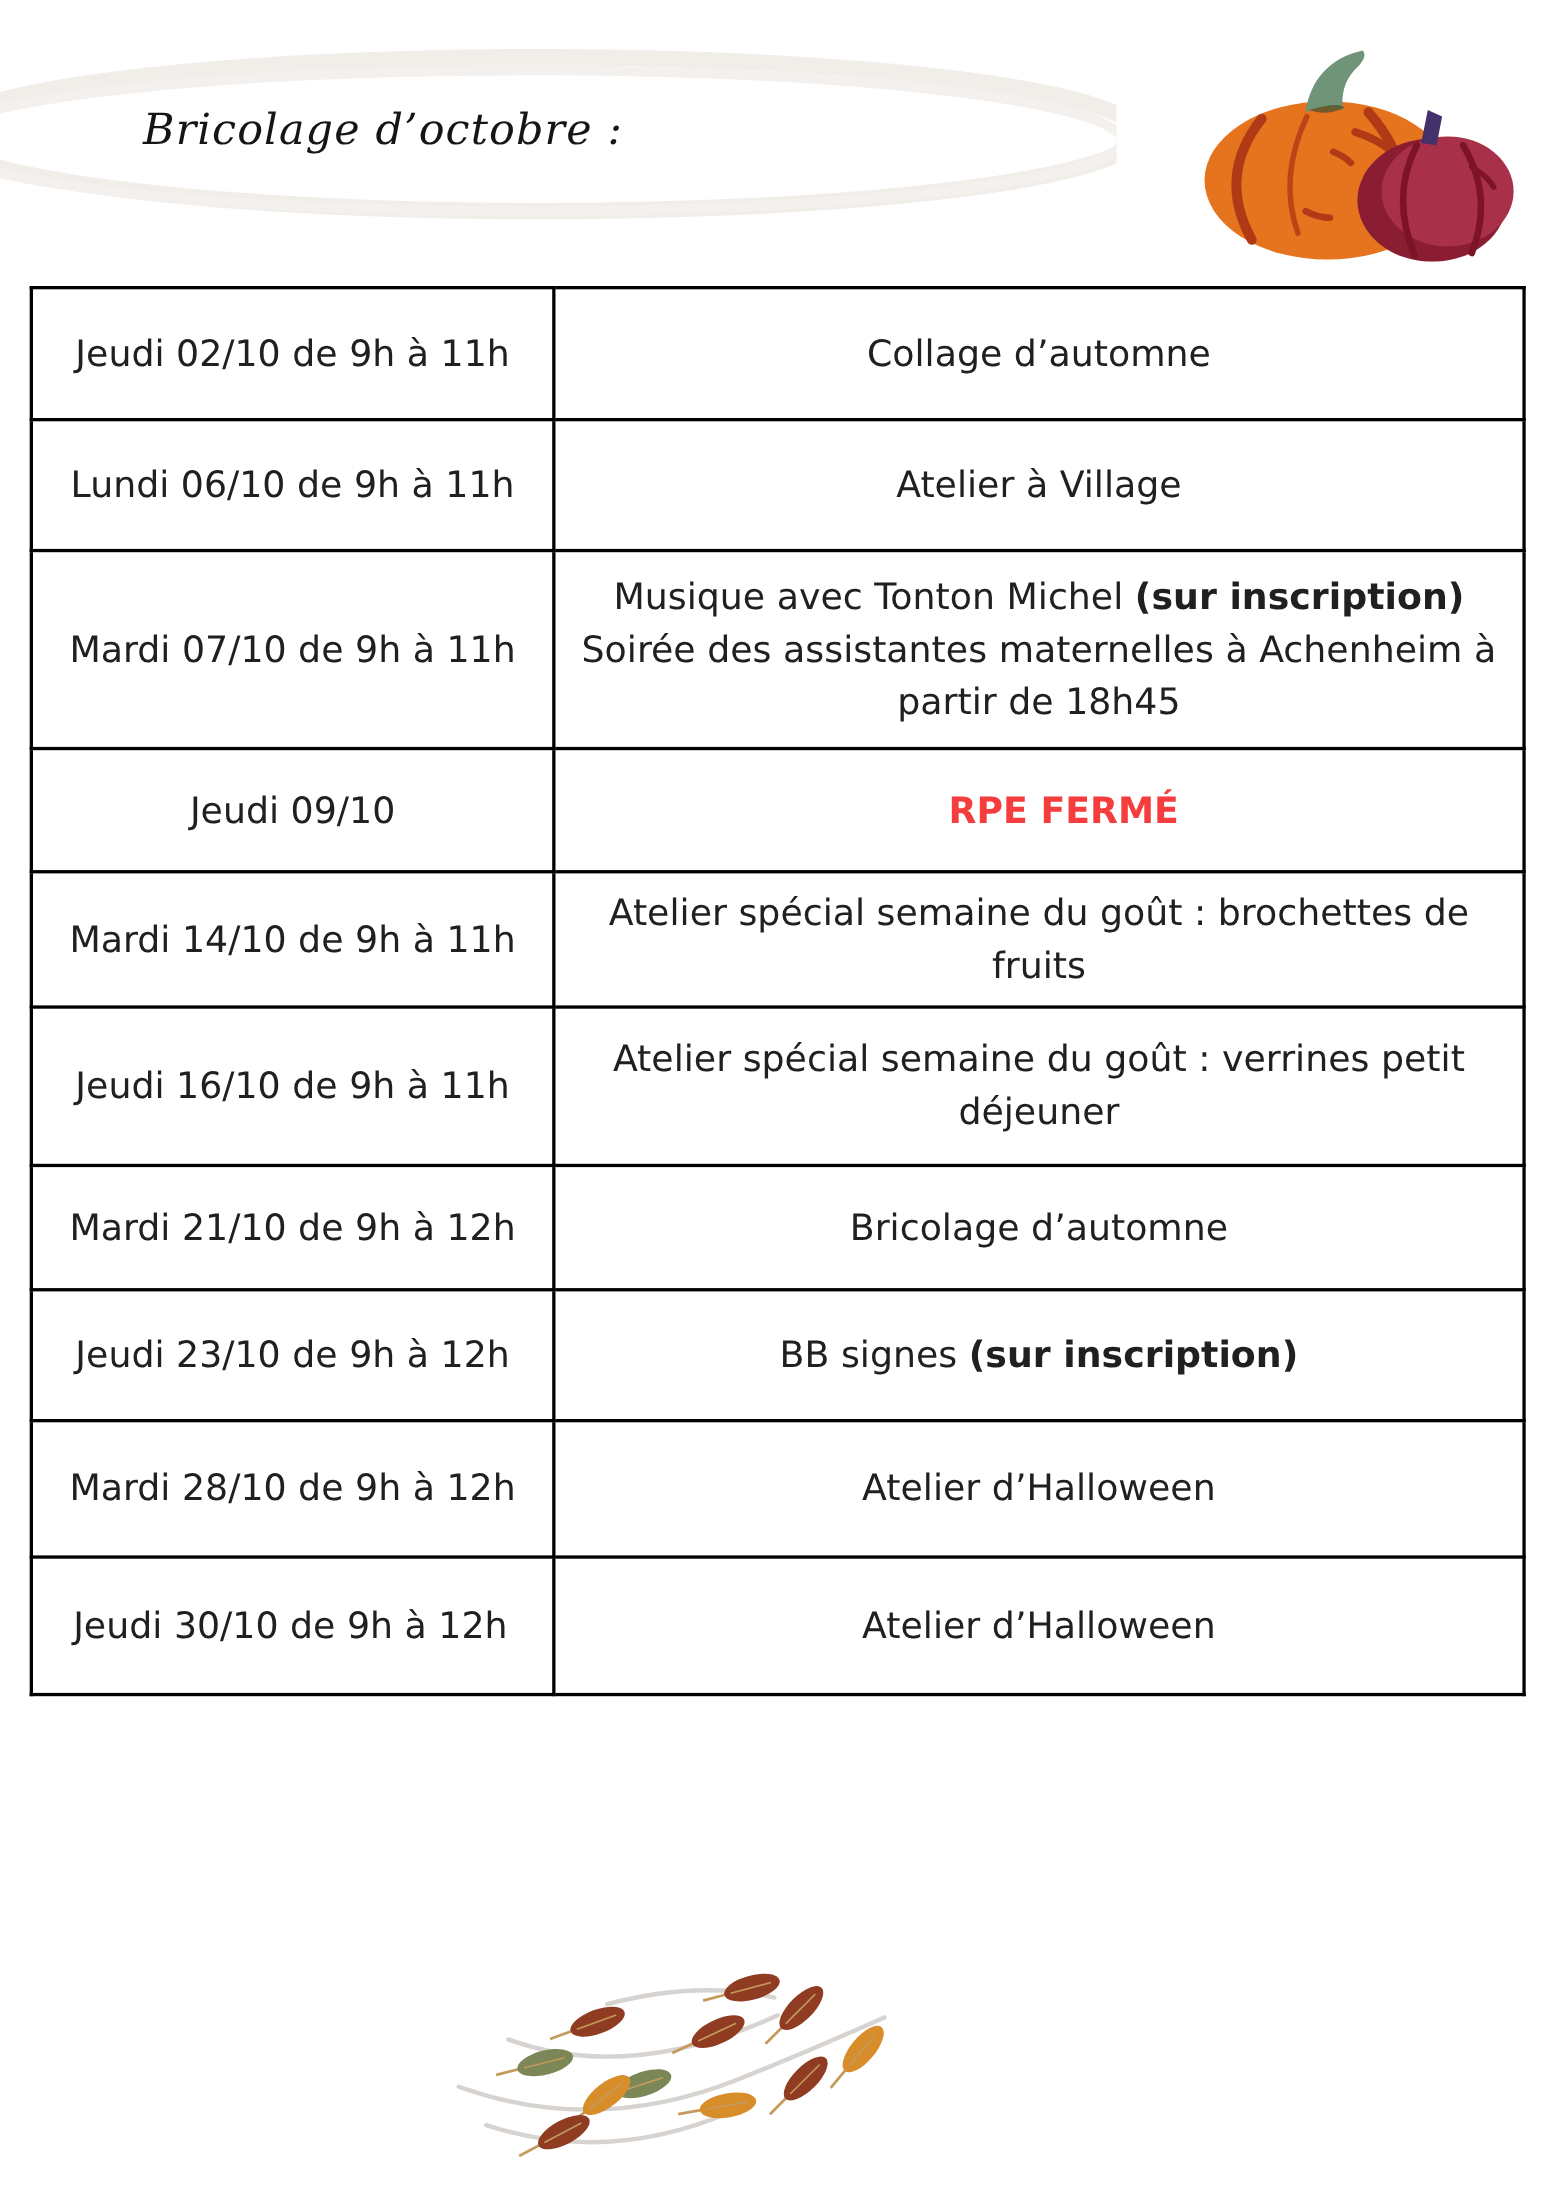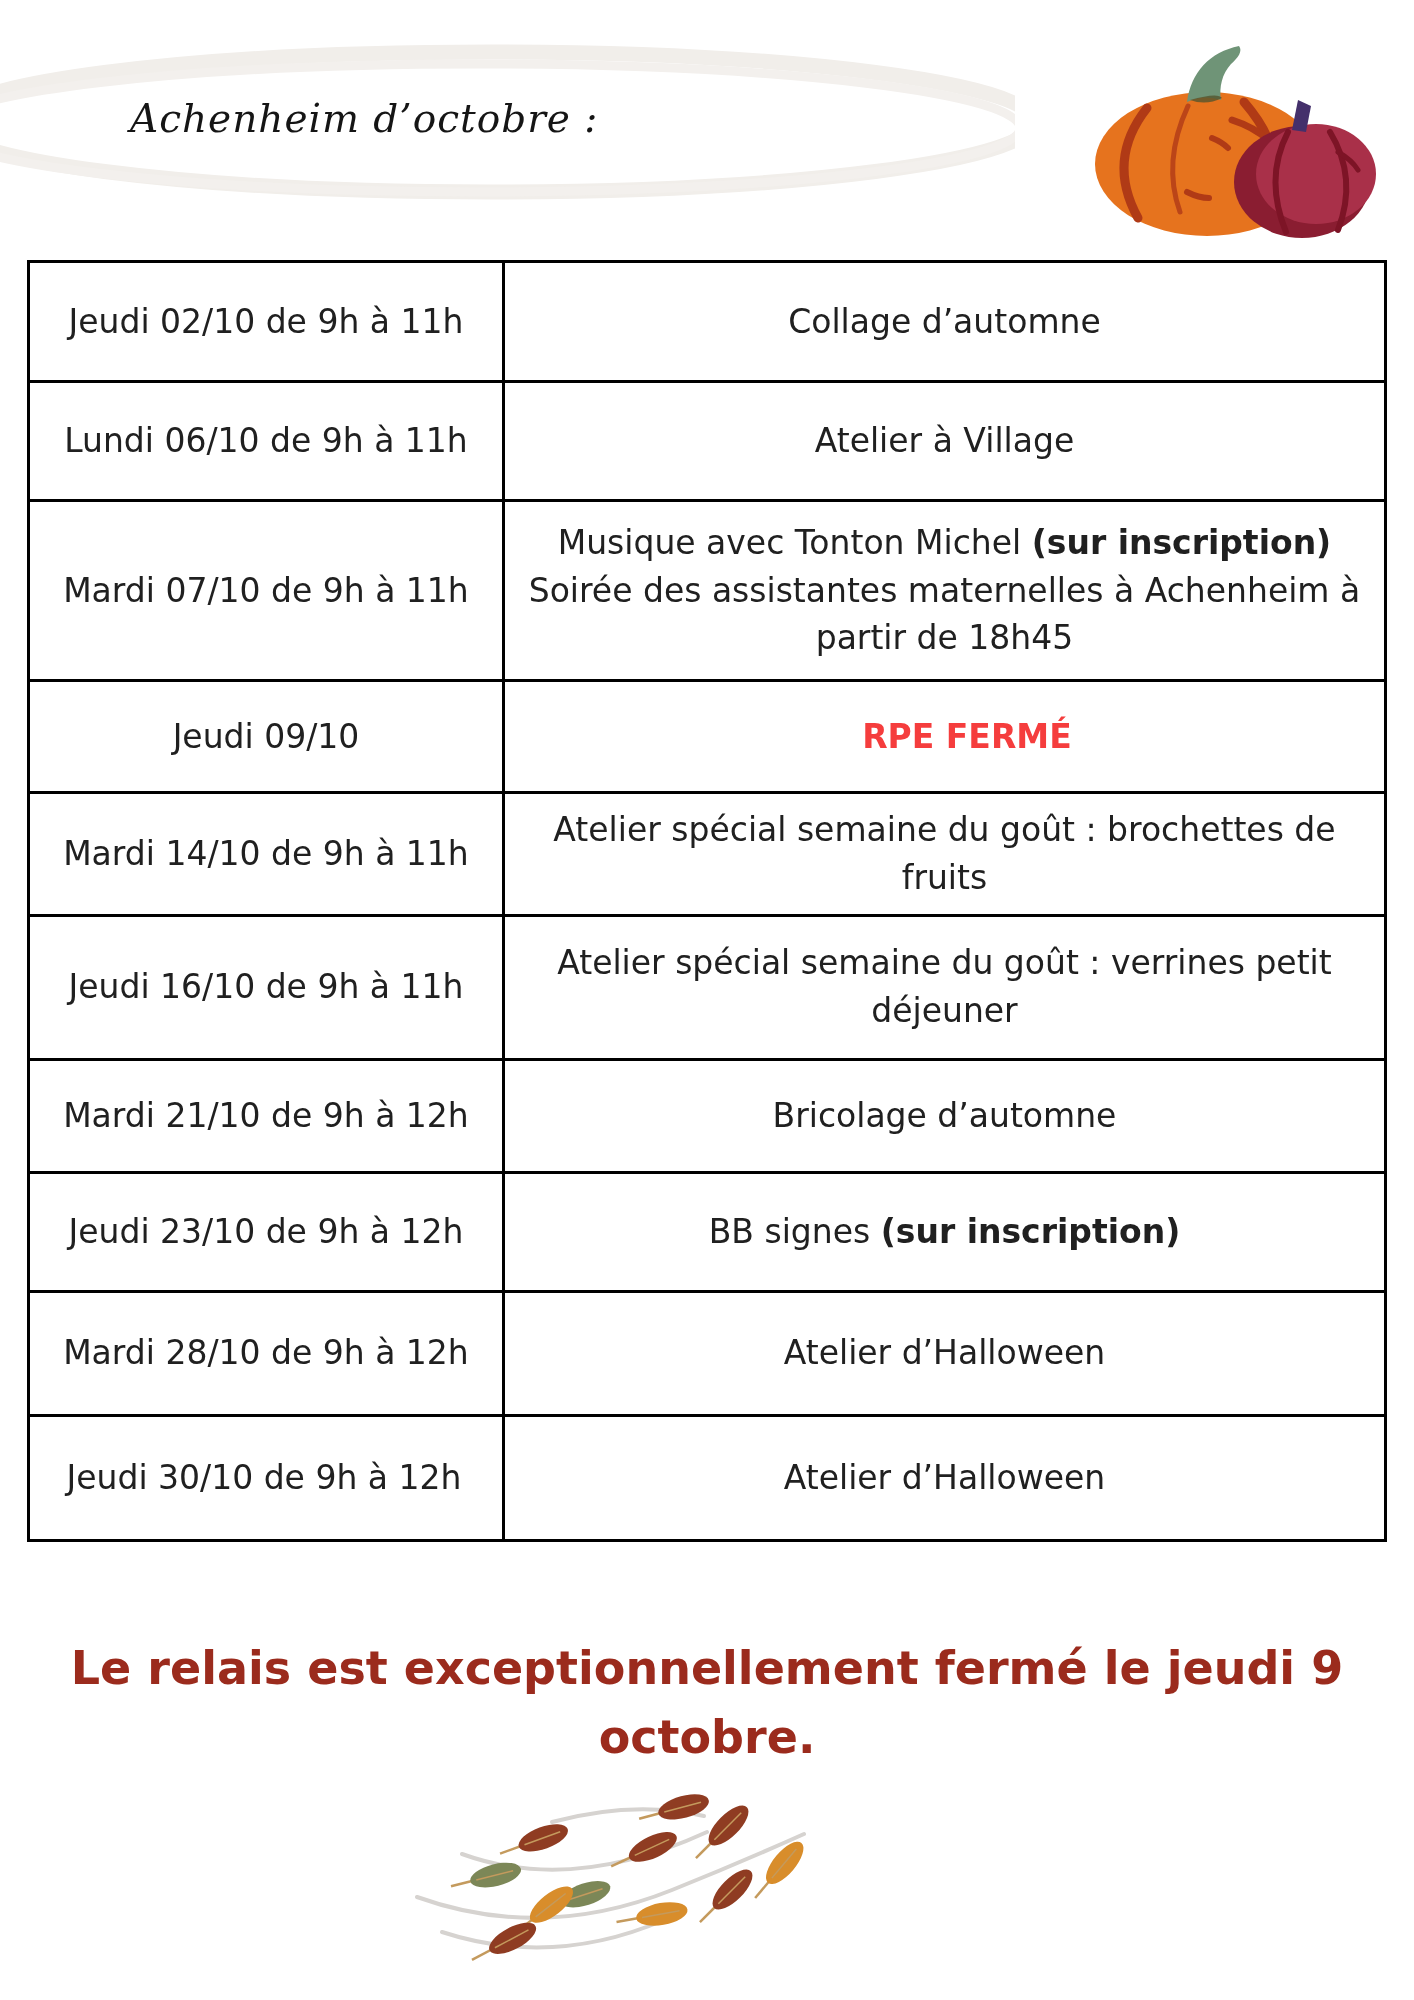--- a/index.html
+++ b/index.html
@@ -58,21 +58,21 @@
 </head>
 <body>
 
 <div class="page">
 
   <svg class="swoosh-svg" width="1110" height="170" viewBox="0 0 1110 170" aria-hidden="true">
     <ellipse cx="585" cy="82" rx="545" ry="70" fill="none" stroke="#f1eeea" stroke-width="15"></ellipse>
     <ellipse cx="575" cy="88" rx="540" ry="64" fill="none" stroke="#f3f0ed" stroke-width="9"></ellipse>
   </svg>
 
-  <h1 class="page-title">Achenheim d’octobre :</h1>
+  <h1 class="page-title">Bricolage d’octobre :</h1>
 
   <svg class="pumpkins-svg" width="290" height="196" viewBox="0 0 290 196" aria-hidden="true">
 
     <ellipse cx="115" cy="122" rx="112" ry="72" fill="#e6731e"></ellipse>
     <path d="M55,66 Q14,118 46,176" fill="none" stroke="#b03a16" stroke-width="9" stroke-linecap="round"></path>
     <path d="M152,60 Q200,115 176,172" fill="none" stroke="#b03a16" stroke-width="9" stroke-linecap="round"></path>
     <path d="M96,64 Q70,120 88,170" fill="none" stroke="#b03a16" stroke-width="5" stroke-linecap="round" opacity="0.8"></path>
     <path d="M140,78 q22,7 36,20" fill="none" stroke="#b03a16" stroke-width="7" stroke-linecap="round"></path>
     <path d="M120,96 q10,4 16,10" fill="none" stroke="#b03a16" stroke-width="6" stroke-linecap="round"></path>
     <path d="M95,150 q12,6 22,6" fill="none" stroke="#b03a16" stroke-width="6" stroke-linecap="round"></path>
@@ -128,21 +128,20 @@
           <td class="date-cell" style="height: 124px; margin-left: 20px;">Mardi 28/10 de 9h à 12h</td>
           <td class="activity-cell"><span>Atelier d’Halloween</span></td>
         </tr>
         <tr>
           <td class="date-cell" style="height: 125px; padding-left: 18px;">Jeudi 30/10 de 9h à 12h</td>
           <td class="activity-cell"><span>Atelier d’Halloween</span></td>
         </tr>
       </tbody>
   </table>
 
-  <div class="closure-notice" style="color: rgb(155, 43, 29);">Le relais est exceptionnellement fermé le jeudi 9 octobre.</div>
 
   <svg class="leaves-svg" width="420" height="180" viewBox="0 0 420 180" aria-hidden="true">
     <g fill="none" stroke="#d6d3d0" stroke-width="4" stroke-linecap="round">
       <path d="M150,30 Q232,8 302,24"></path>
       <path d="M60,62 Q170,102 305,40"></path>
       <path d="M15,105 Q140,150 270,98 Q335,72 402,42"></path>
       <path d="M40,140 Q150,176 262,128"></path>
     </g>
     <g>
       <g transform="translate(270,18) rotate(-15)">

